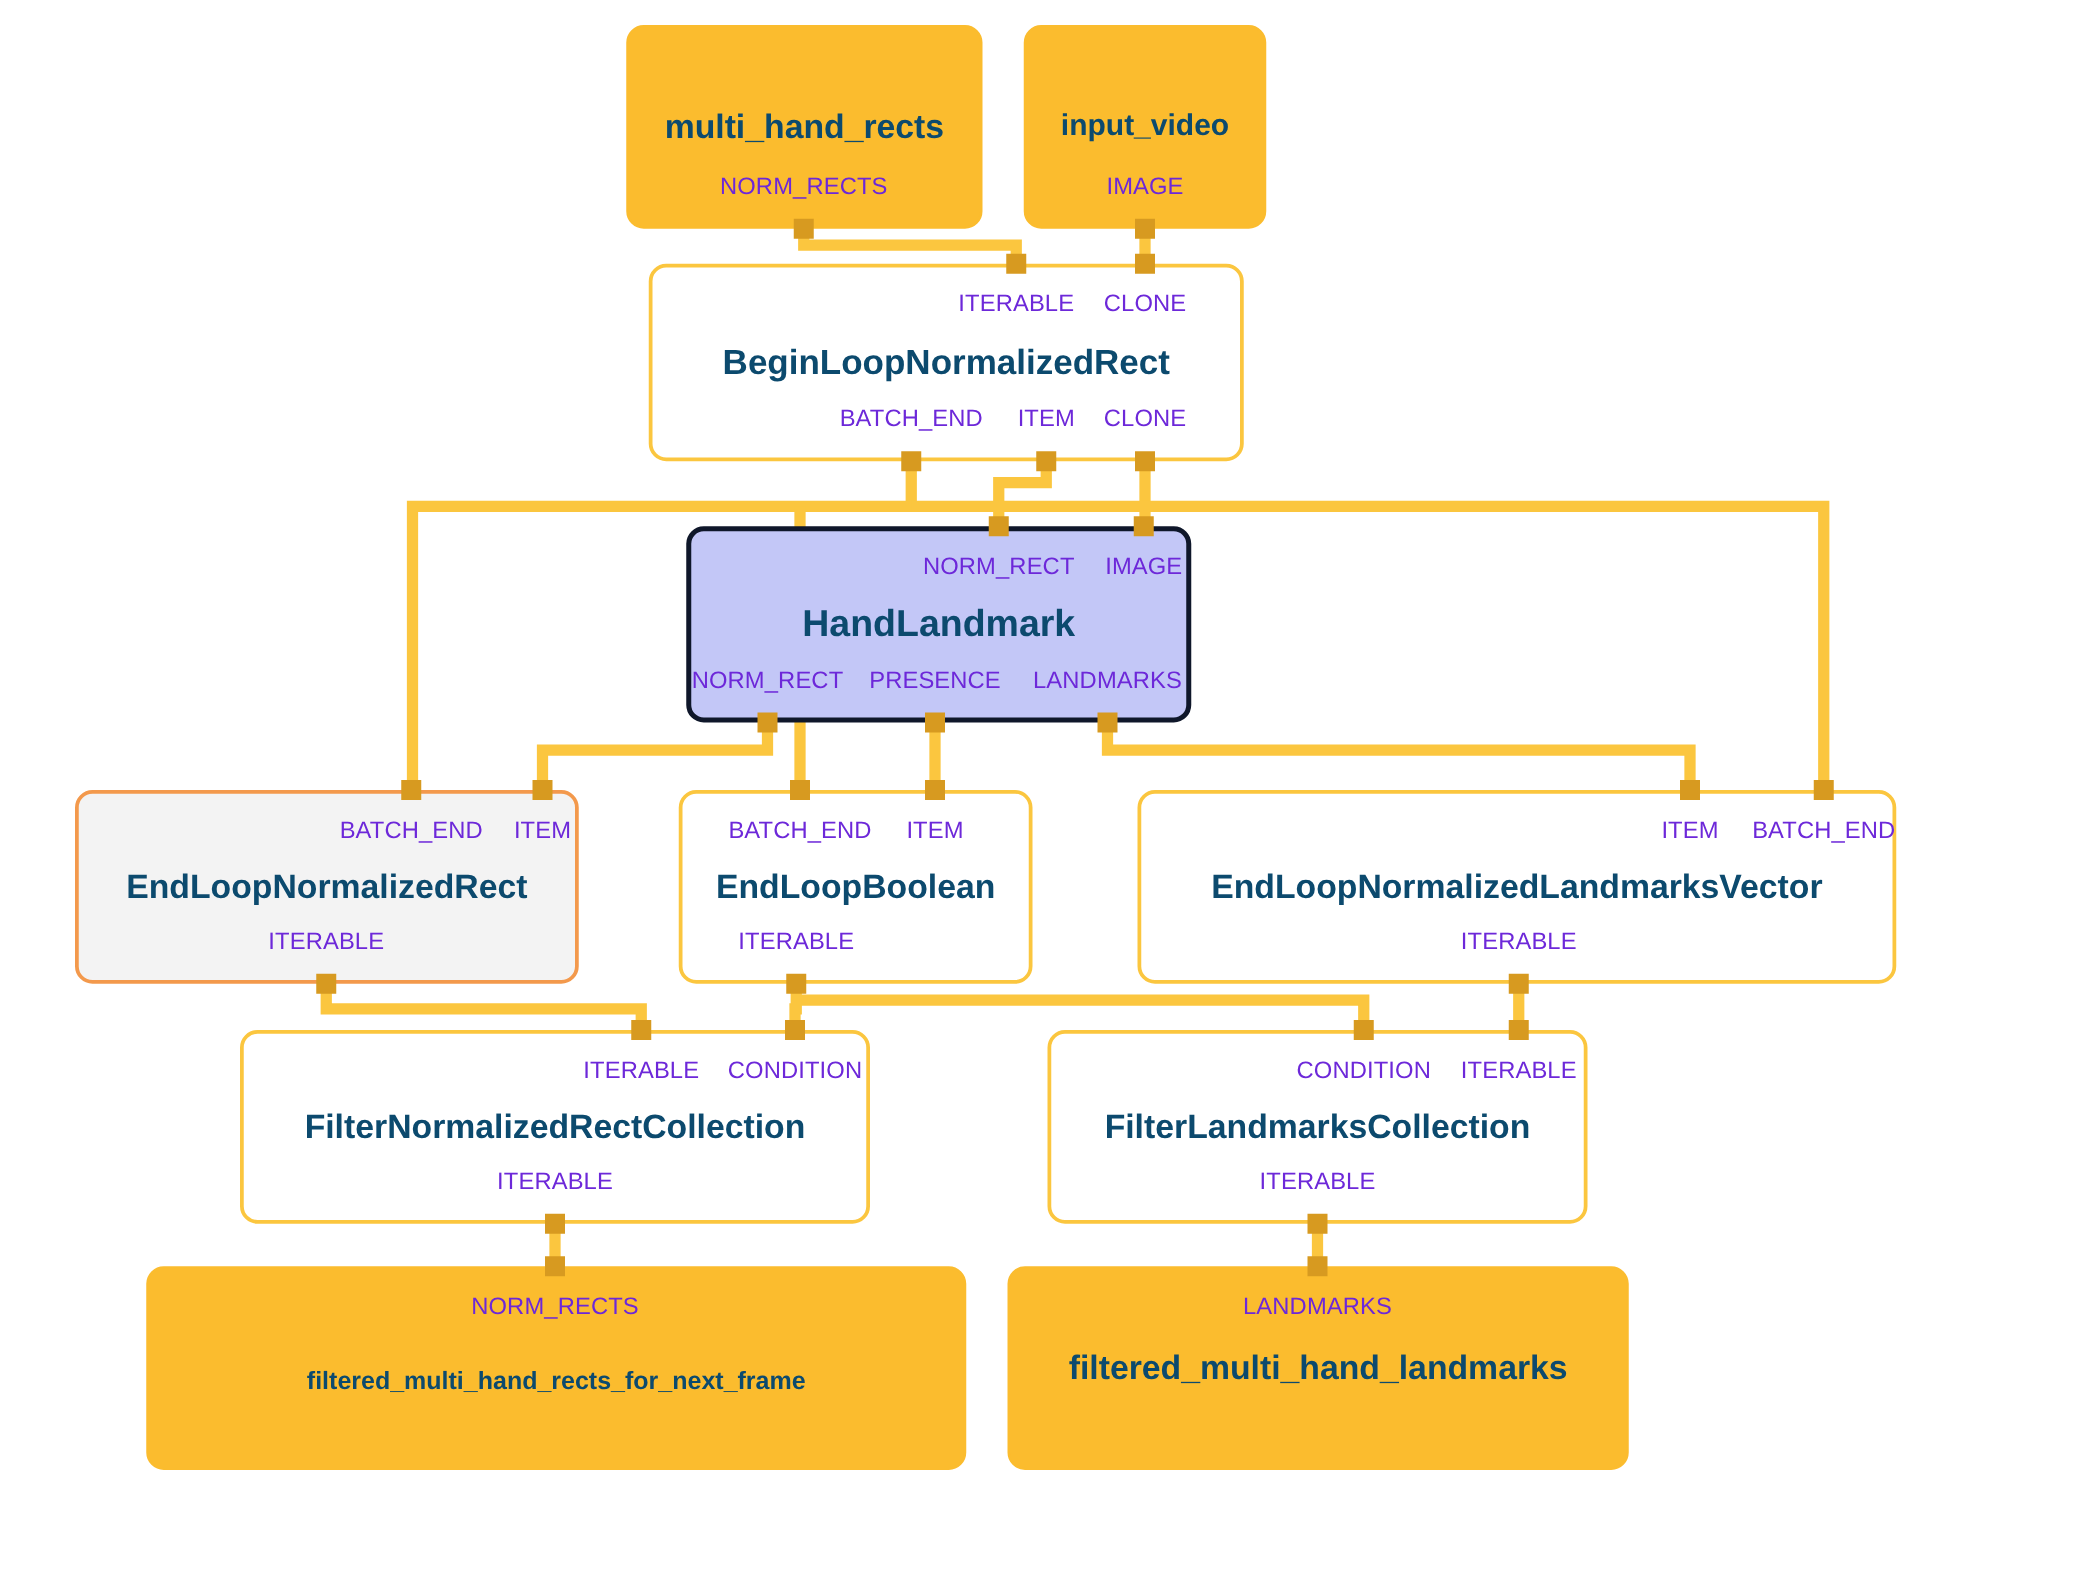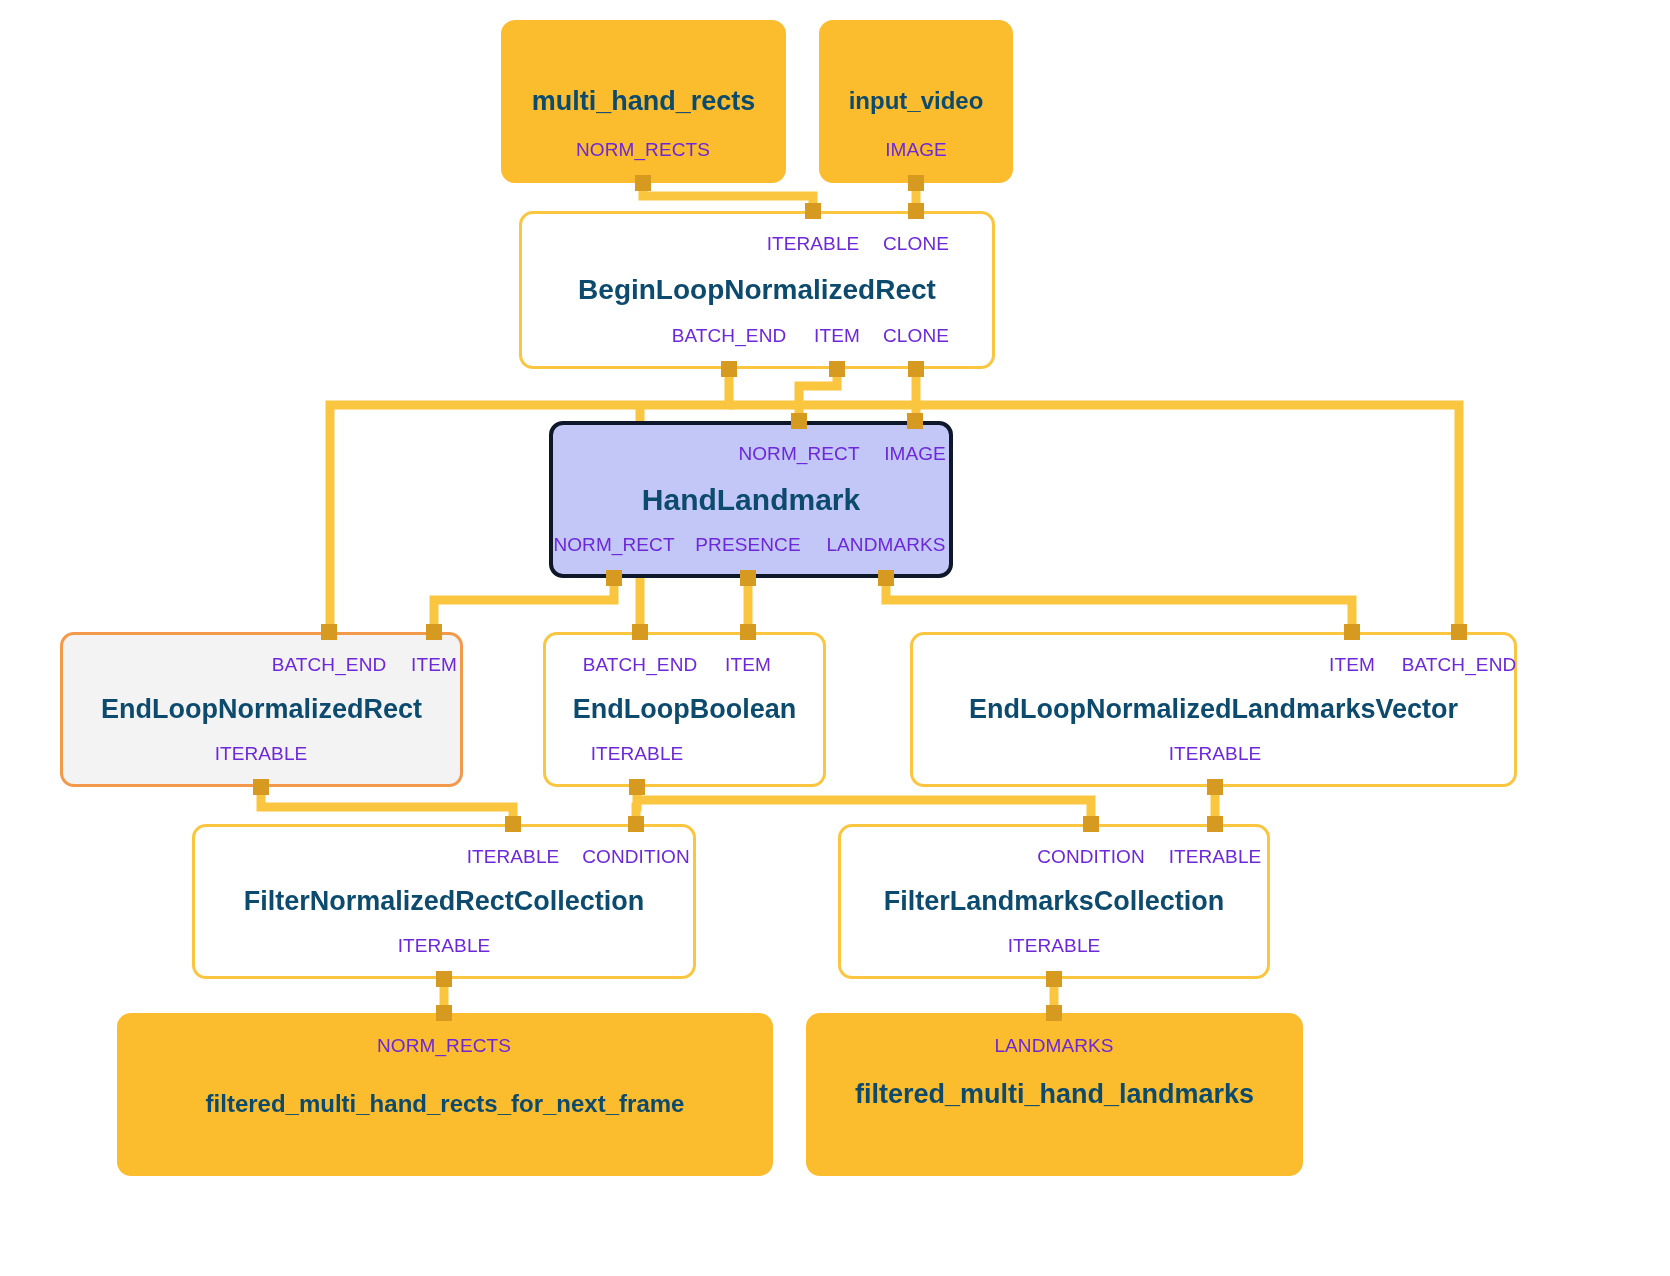--- a/index.html
+++ b/index.html
@@ -130,21 +130,21 @@
       <div class="node calc" style="left: 910px; top: 632px; width: 607px; height: 155px;">
         <div class="node-title" style="font-size: 27px;">EndLoopNormalizedLandmarksVector</div>
       </div>
       <div class="node calc" style="left: 192px; top: 824px; width: 504px; height: 155px;">
         <div class="node-title" style="font-size: 27px;">FilterNormalizedRectCollection</div>
       </div>
       <div class="node calc" style="left: 838px; top: 824px; width: 432px; height: 155px;">
         <div class="node-title" style="font-size: 27px;">FilterLandmarksCollection</div>
       </div>
       <div class="node stream" style="left: 117px; top: 1013px; width: 656px; height: 163px;">
-        <div class="node-title" style="font-size: 24px; margin-top: 20px;">filtered_multi_hand_rects_for_next_frame</div>
+        <div class="node-title" style="font-size: 20px; margin-top: 20px;">filtered_multi_hand_rects_for_next_frame</div>
       </div>
       <div class="node stream" style="left: 806px; top: 1013px; width: 497px; height: 163px;">
         <div class="node-title" style="font-size: 27px;">filtered_multi_hand_landmarks</div>
       </div>
     </div>
 <div class="port-label" style="left: 643px; top: 139px; position: absolute;">NORM_RECTS</div>
     <div class="port-dot" style="left: 643px; top: 183px;"></div>
     <div class="port-label" style="left: 916px; top: 139px; position: absolute;">IMAGE</div>
     <div class="port-dot" style="left: 916px; top: 183px;"></div>
     <div class="port-label" style="left: 813px; top: 233px; position: absolute;">ITERABLE</div>

